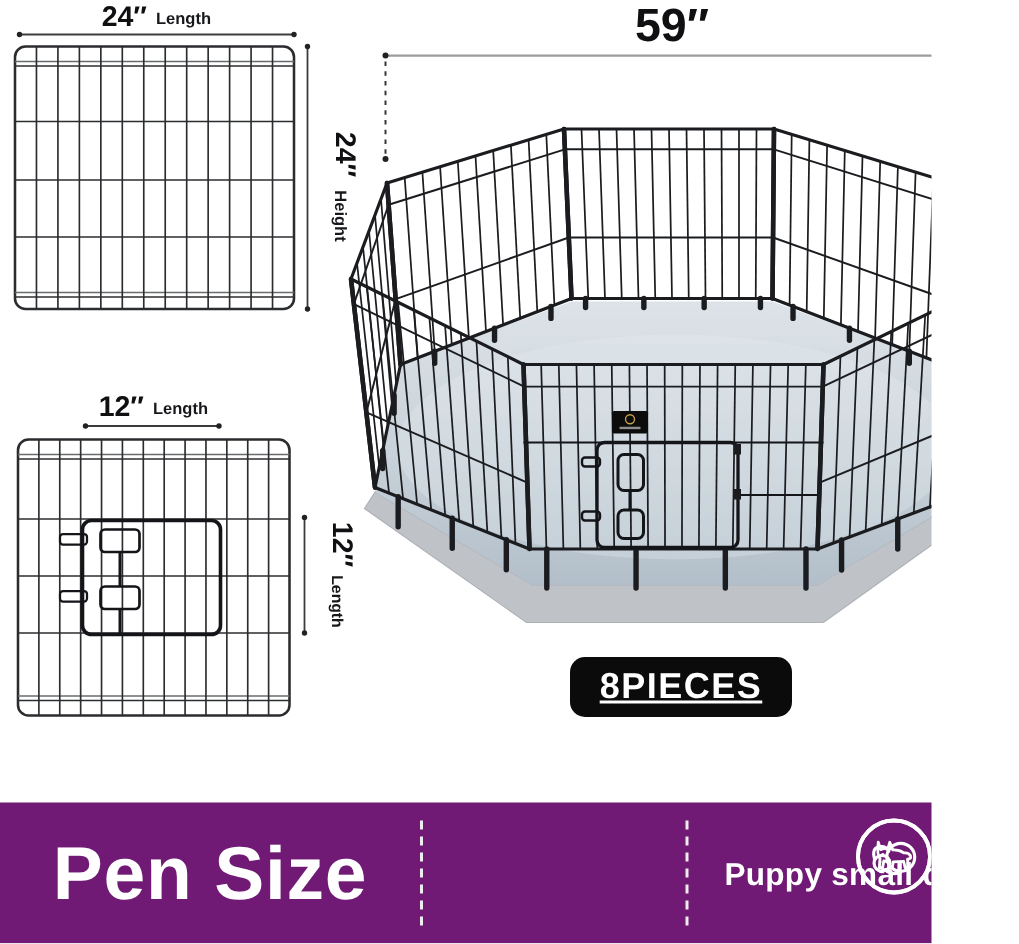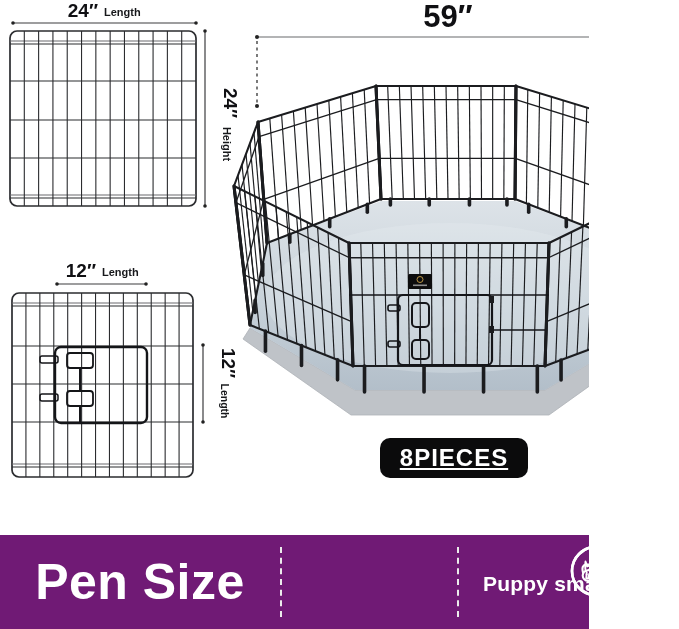--- a/index.html
+++ b/index.html
@@ -1,18 +1,18 @@
 <!DOCTYPE html>
 <html><head>
 <meta charset="utf-8">
 <title>Pen Size</title>
 <style>
   html,body{margin:0;padding:0;background:#fff;}
   #stage{position:relative;width:589px;height:629px;background:#ffffff;overflow:hidden;
-         font-family:"Liberation Sans", sans-serif;}
+         font-family:"Liberation Sans", sans-serif;padding-left:32px;}
   svg{position:absolute;display:block;}
   .abs{position:absolute;text-decoration:underline;}
   
   .dim-big{font-family:"Liberation Sans",sans-serif;font-weight:bold;fill:#101013;}
   .dim-small{font-family:"Liberation Sans",sans-serif;font-weight:bold;fill:#17181b;}
   
   #pieces-badge{left:380px;top:438px;width:148px;height:40px;background:#0b0b0c;border-radius:10px;
     display:flex;align-items:center;justify-content:center;color:#fff;font-size:24px;font-weight:bold;
     letter-spacing:1px;}
   

